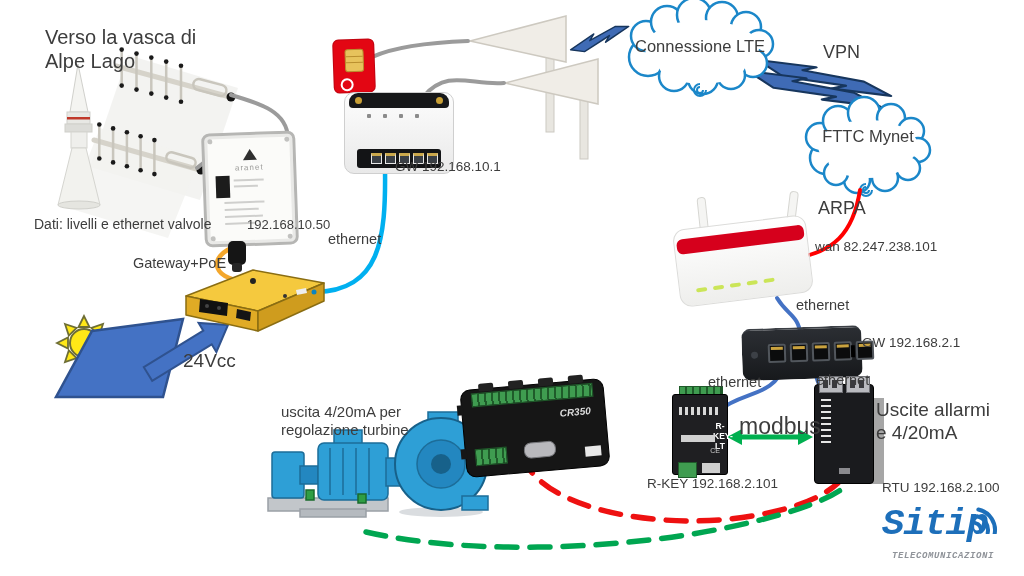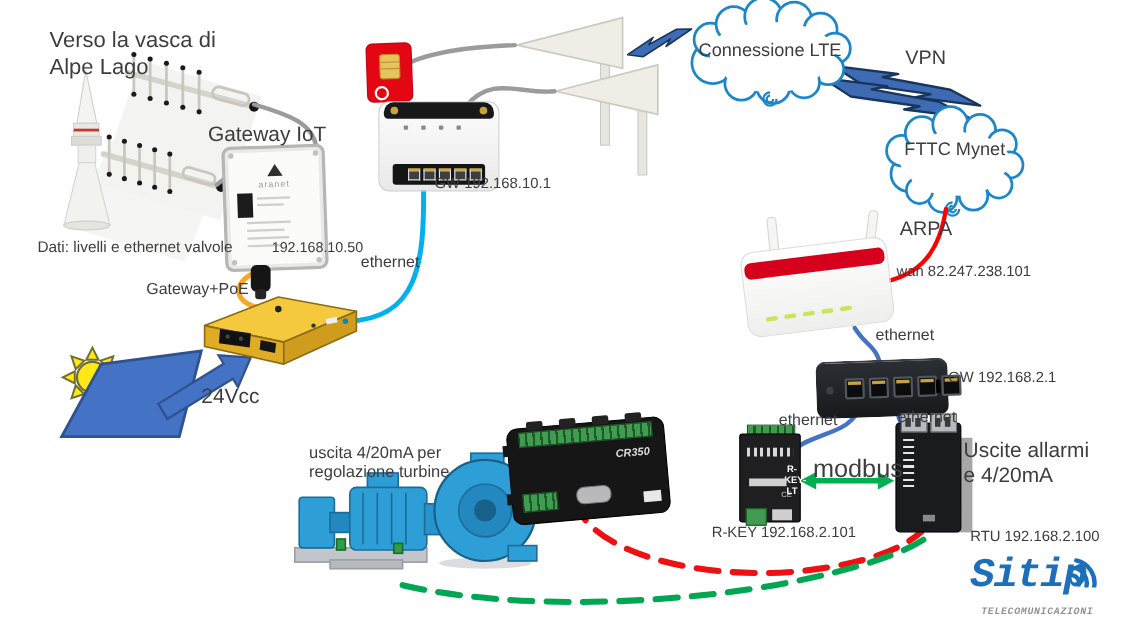--- a/index.html
+++ b/index.html
@@ -404,21 +404,20 @@
       <path d="M 0,-7 A 7,7 0 0 1 7,0"></path>
       <path d="M 0,-14 A 14,14 0 0 1 14,0"></path>
       <path d="M 0,-21 A 21,21 0 0 1 21,0"></path>
     </g>
   </svg>
   <div class="sitip-tag">TELECOMUNICAZIONI</div>
 </div>
 
 <div class="lbl" style="left:45px;top:25px;font-size:20px">Verso la vasca di
 Alpe Lago</div>
-<div class="lbl" style="left:189px;top:111px;font-size:19px">Gateway IoT</div>
 <div class="lbl" style="left:34px;top:216px;font-size:14px">Dati: livelli e ethernet valvole</div>
 <div class="lbl" style="left:247px;top:217px;font-size:13px">192.168.10.50</div>
 <div class="lbl" style="left:133px;top:255px;font-size:14.5px">Gateway+PoE</div>
 <div class="lbl" style="left:183px;top:349px;font-size:19px">24Vcc</div>
 <div class="lbl" style="left:395px;top:159px;font-size:13.5px">GW 192.168.10.1</div>
 <div class="lbl" style="left:328px;top:231px;font-size:14.5px">ethernet</div>
 <div class="lbl ctr" style="left:630px;top:36px;width:140px;font-size:16.5px">Connessione LTE</div>
 <div class="lbl" style="left:823px;top:42px;font-size:18px">VPN</div>
 <div class="lbl ctr" style="left:812px;top:126px;width:112px;font-size:16.5px">FTTC Mynet</div>
 <div class="lbl" style="left:818px;top:198px;font-size:18px">ARPA</div>

